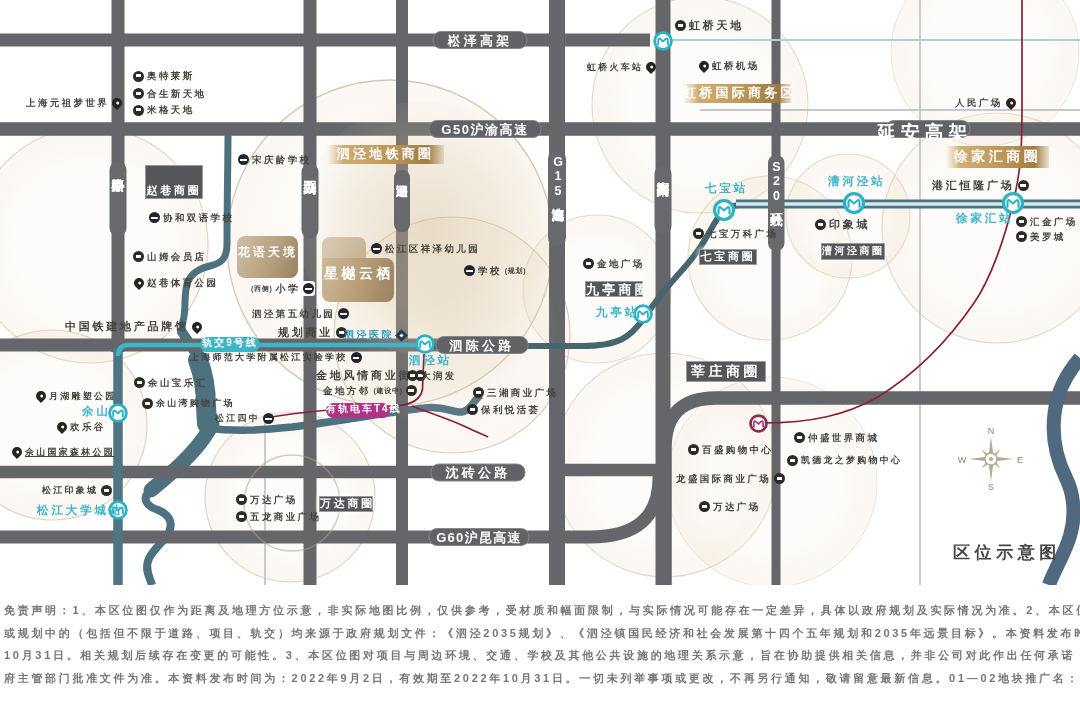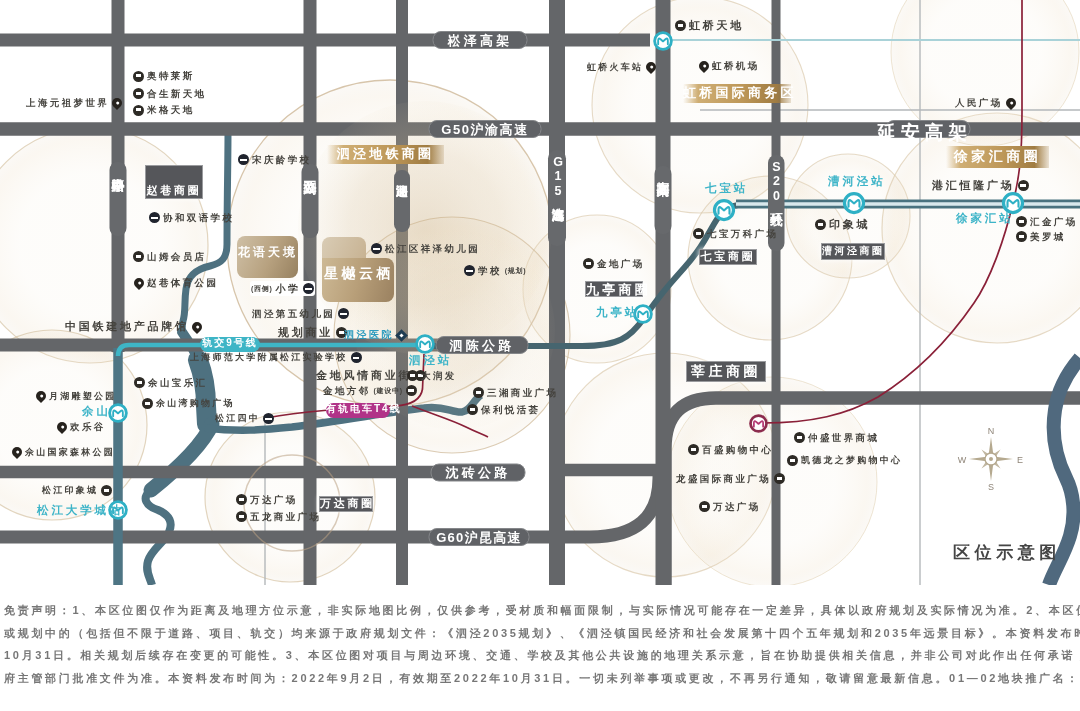--- a/index.html
+++ b/index.html
@@ -298,21 +298,21 @@
 <div class="lb s9" style="left:36px;top:391px;"><span class="pin"></span>月湖雕塑公园</div>
 
 <div class="lb" style="left:134px;top:377px;"><span class="cart"></span>余山宝乐汇</div>
 
 <div class="lb s9" style="left:142px;top:398px;"><span class="cart"></span>余山湾购物广场</div>
 
 <div class="lb tl" style="left:82px;top:406px;">余山</div>
 
 <div class="lb" style="left:57px;top:422px;"><span class="pin"></span>欢乐谷</div>
 
-<div class="lb s9" style="left:12px;top:447px;"><span class="pin"></span>佘山国家森林公园</div>
+<div class="lb s9" style="left:12px;top:447px;text-decoration:underline;"><span class="pin"></span>佘山国家森林公园</div>
 
 <div class="lb s9" style="left:42px;top:485px;">松江印象城<span class="cart"></span></div>
 
 <div class="lb tl" style="left:37px;top:505px;">松江大学城站</div>
 
 <div class="lb s9" style="left:215px;top:413px;">松江四中<span class="schl"></span></div>
 
 <div class="lb" style="left:236px;top:494px;"><span class="cart"></span>万达广场</div>
 
 <div class="lb" style="left:236px;top:511px;"><span class="cart"></span>五龙商业广场</div>

